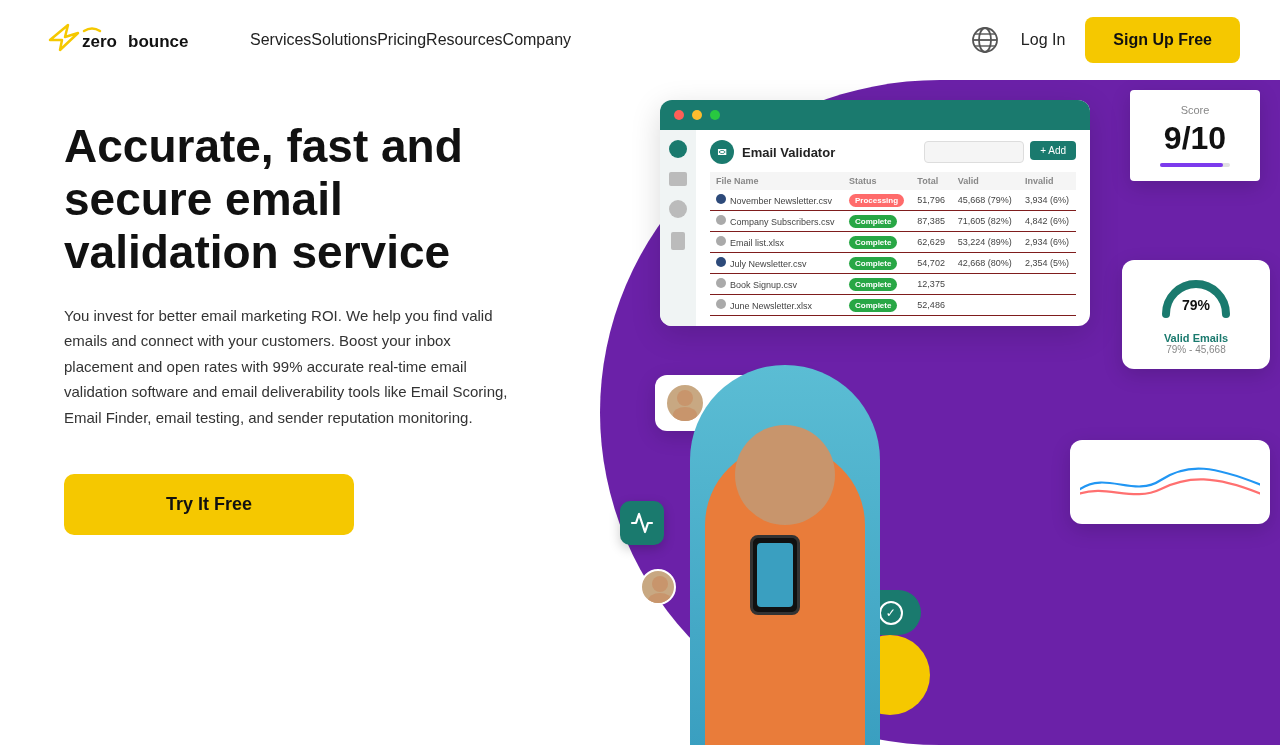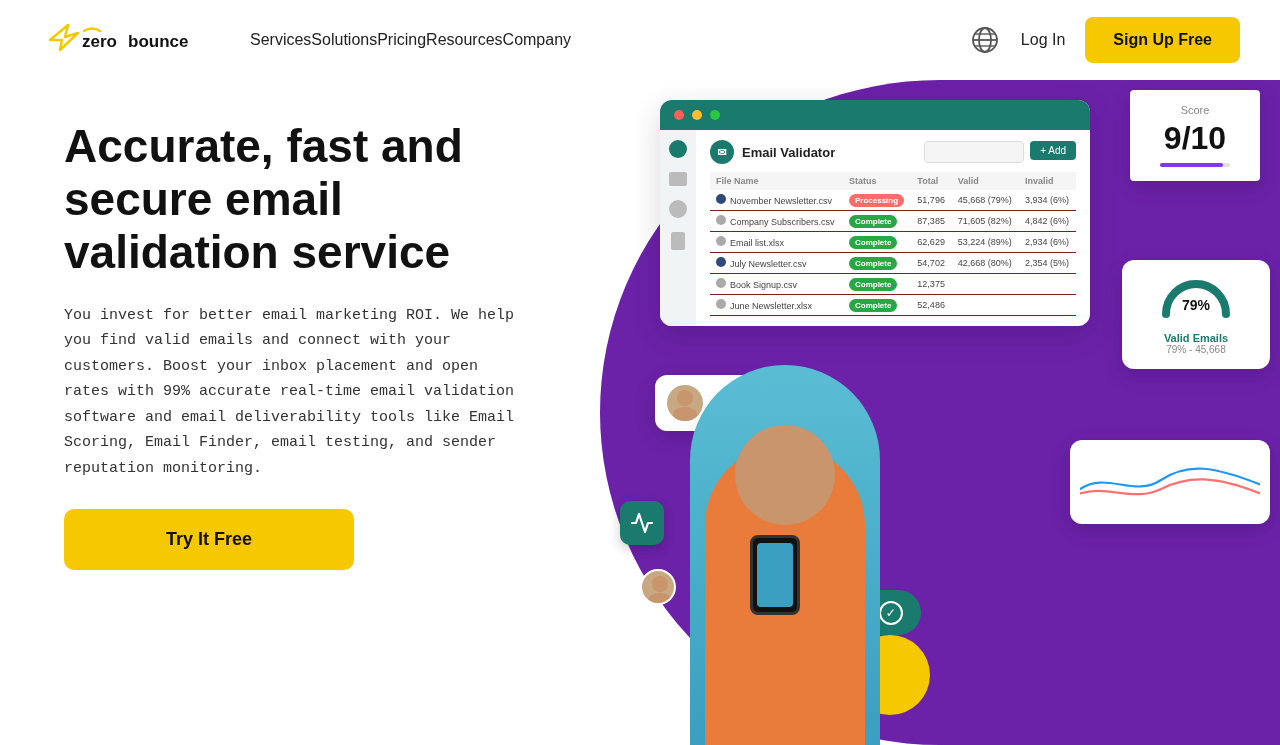--- a/index.html
+++ b/index.html
@@ -91,22 +91,21 @@
       font-size: 46px;
       font-weight: 800;
       color: #111;
       line-height: 1.15;
       margin-bottom: 24px;
     }
     .hero-desc {
       font-size: 15px;
       color: #333;
       line-height: 1.7;
-      margin-bottom: 28px;
-      font-family: Liberation Mono, monospace;
+      margin-bottom: 44px;
     }
     .try-free-btn {
       background: #f5c800;
       color: #111;
       font-size: 18px;
       font-weight: 700;
       padding: 20px 0;
       border-radius: 10px;
       border: none;
       cursor: pointer;

